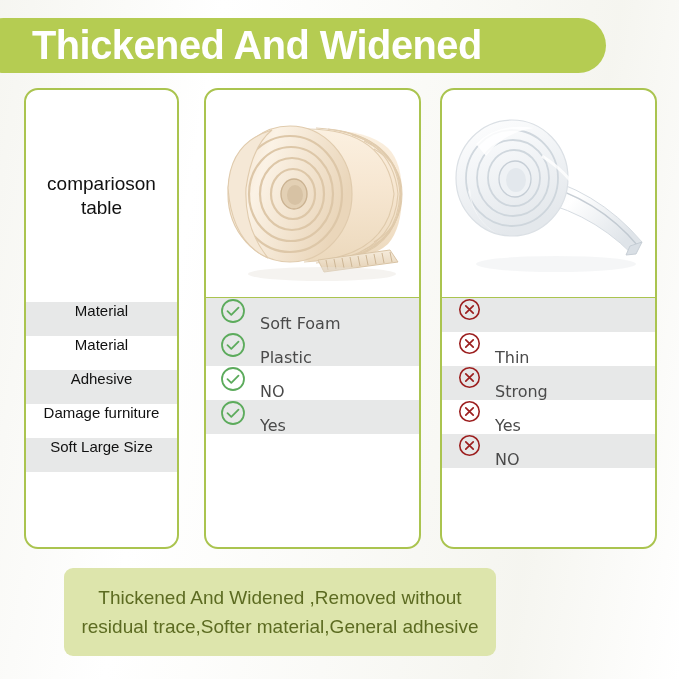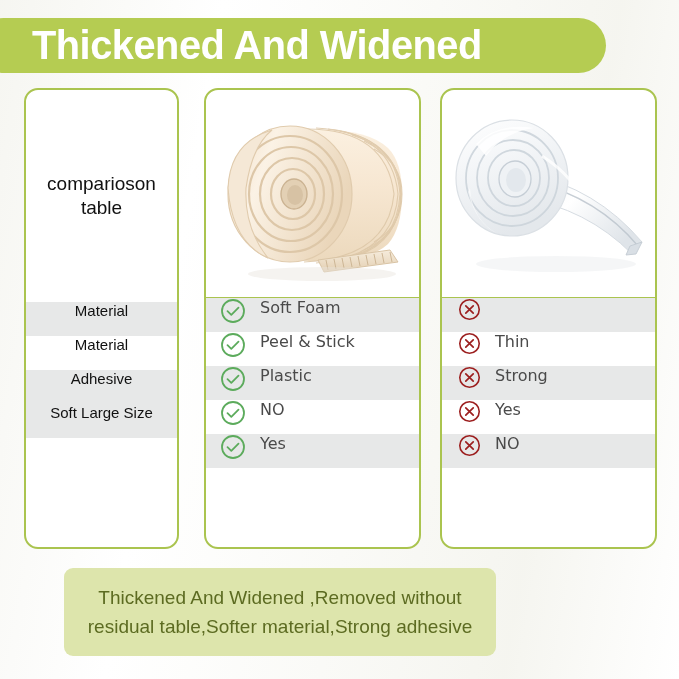--- a/index.html
+++ b/index.html
@@ -118,20 +118,21 @@
   
   .value-row {
     padding-left: 14px;
     gap: 14px;
   }
   .value-text {
     font-size: 16px;
     color: #4a4a4a;
     font-family: "DejaVu Sans", sans-serif;
     white-space: nowrap;
+    margin-top: 16px;
   }
 
   .icon-wrap {
     width: 26px;
     height: 26px;
     flex: 0 0 26px;
     display: block;
   }
   .icon-wrap.small {
     width: 23px;
@@ -209,20 +210,23 @@
   </div>
   <div class="rows">
     <div class="row shaded">
       <span class="label-text">Material</span>
     </div>
     <div class="row plain">
       <span class="label-text">Material</span>
     </div>
     <div class="row shaded">
       <span class="label-text">Adhesive</span>
+    </div>
+    <div class="row plain">
+      <span class="label-text">Damage furniture</span>
     </div>
     <div class="row shaded">
       <span class="label-text">Soft Large Size</span>
     </div>
   </div>
 </div>
 
 <div class="card" id="card-product">
   <div class="img-stage">
     <svg id="foam-roll" width="200" height="185" viewBox="0 0 200 185">
@@ -288,27 +292,20 @@
   <div class="col-divider"></div>
 
   <div class="rows">
     <div class="row shaded value-row">
       <svg class="icon-wrap" viewBox="0 0 26 26">
         <circle cx="13" cy="13" r="11" fill="none" stroke="#5cab5c" stroke-width="1.8"></circle>
         <path d="M7.5 13.2 L11.3 16.8 L18.5 9.6" fill="none" stroke="#5cab5c" stroke-width="1.8" stroke-linecap="round" stroke-linejoin="round"></path>
       </svg>
       <span class="value-text">Soft Foam</span>
     </div>
-    <div class="row plain value-row">
-      <svg class="icon-wrap" viewBox="0 0 26 26">
-        <circle cx="13" cy="13" r="11" fill="none" stroke="#5cab5c" stroke-width="1.8"></circle>
-        <path d="M7.5 13.2 L11.3 16.8 L18.5 9.6" fill="none" stroke="#5cab5c" stroke-width="1.8" stroke-linecap="round" stroke-linejoin="round"></path>
-      </svg>
-      <span class="value-text">Peel &amp; Stick</span>
-    </div>
     <div class="row shaded value-row">
       <svg class="icon-wrap" viewBox="0 0 26 26">
         <circle cx="13" cy="13" r="11" fill="none" stroke="#5cab5c" stroke-width="1.8"></circle>
         <path d="M7.5 13.2 L11.3 16.8 L18.5 9.6" fill="none" stroke="#5cab5c" stroke-width="1.8" stroke-linecap="round" stroke-linejoin="round"></path>
       </svg>
       <span class="value-text">Plastic</span>
     </div>
     <div class="row plain value-row">
       <svg class="icon-wrap" viewBox="0 0 26 26">
         <circle cx="13" cy="13" r="11" fill="none" stroke="#5cab5c" stroke-width="1.8"></circle>
@@ -398,14 +395,14 @@
       <svg class="icon-wrap small" viewBox="0 0 26 26">
         <circle cx="13" cy="13" r="11" fill="none" stroke="#9c1f1f" stroke-width="1.8"></circle>
         <path d="M8.8 8.8 L17.2 17.2 M17.2 8.8 L8.8 17.2" fill="none" stroke="#9c1f1f" stroke-width="1.9" stroke-linecap="round"></path>
       </svg>
       <span class="value-text">NO</span>
     </div>
   </div>
 </div>
 
 <div id="caption-box">
-  <span id="caption-text">Thickened And Widened ,Removed without residual table,Softer material,Strong adhesive</span>
+  <span id="caption-text">Thickened And Widened ,Removed without residual trace,Softer material,General adhesive</span>
 </div>
 
 </body></html>

